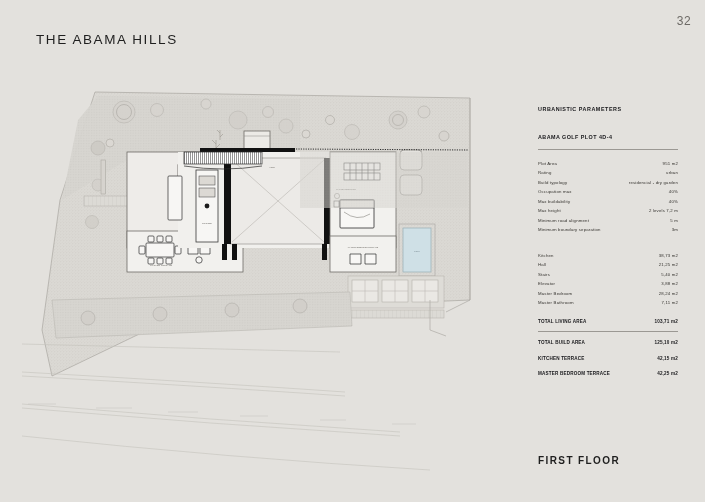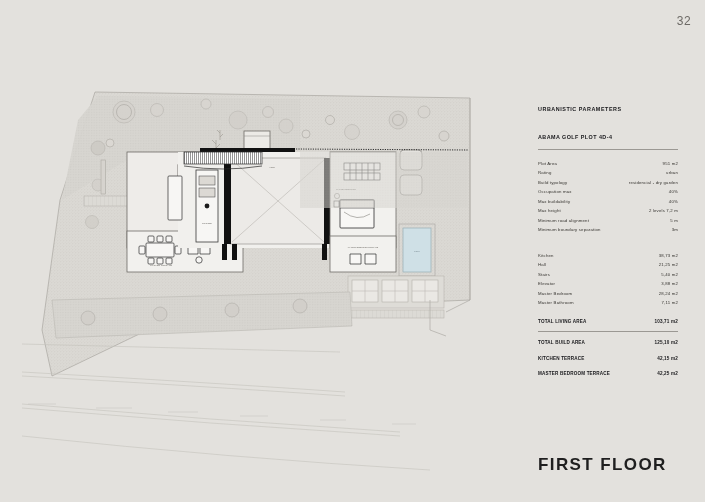--- a/index.html
+++ b/index.html
@@ -16,21 +16,21 @@
   .doc-title{
     position:absolute;left:36px;top:32px;
     font-size:13.5px;letter-spacing:1.6px;font-weight:400;color:#1f1f1f;
   }
   .page-number{
     position:absolute;right:14px;top:14px;
     font-size:12px;color:#6d6a66;letter-spacing:.4px;
   }
   .footer-title{
     position:absolute;left:538px;top:455px;
-    font-size:17px;letter-spacing:1.4px;font-weight:700;color:#1f1f1f;
+    font-size:10px;letter-spacing:1.4px;font-weight:700;color:#1f1f1f;
   }
 
   
   .spec{position:absolute;left:538px;top:106px;width:140px;}
   .spec h2{
     margin:0;font-size:5.4px;font-weight:700;letter-spacing:.55px;color:#17171a;
   }
   .spec h3{
     margin:22px 0 0 0;font-size:5.4px;font-weight:700;letter-spacing:.45px;color:#17171a;
   }
@@ -51,20 +51,21 @@
   
   .plan{position:absolute;left:0;top:0;width:500px;height:502px;}
   svg{display:block;}
   text{font-family:"Liberation Sans", sans-serif;}
 </style>
 </head>
 <body>
 
 <div class="page">
 
+  <div class="doc-title">THE ABAMA HILLS</div>
   <div class="page-number">32</div>
   <div class="footer-title">FIRST FLOOR</div>
 
   <div class="plan">
     <svg width="500" height="502" viewBox="0 0 500 502">
       <defs>
         <pattern id="stipple" width="3" height="3" patternUnits="userSpaceOnUse">
           <rect width="3" height="3" fill="#dbd9d4"></rect>
           <circle cx="0.8" cy="0.8" r="0.45" fill="#c9c6c0"></circle>
           <circle cx="2.2" cy="2.2" r="0.4" fill="#cfccc6"></circle>

